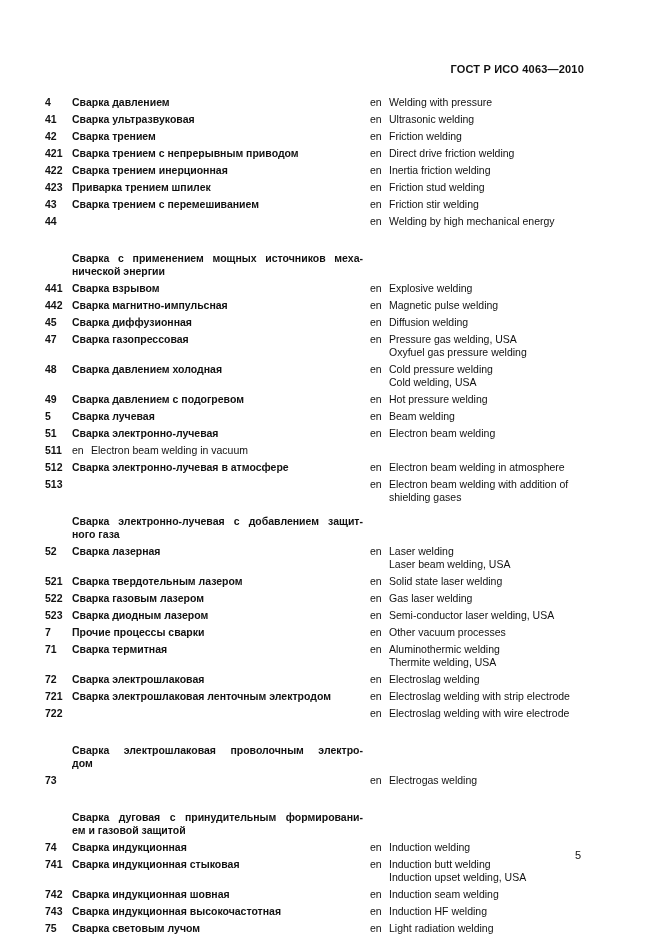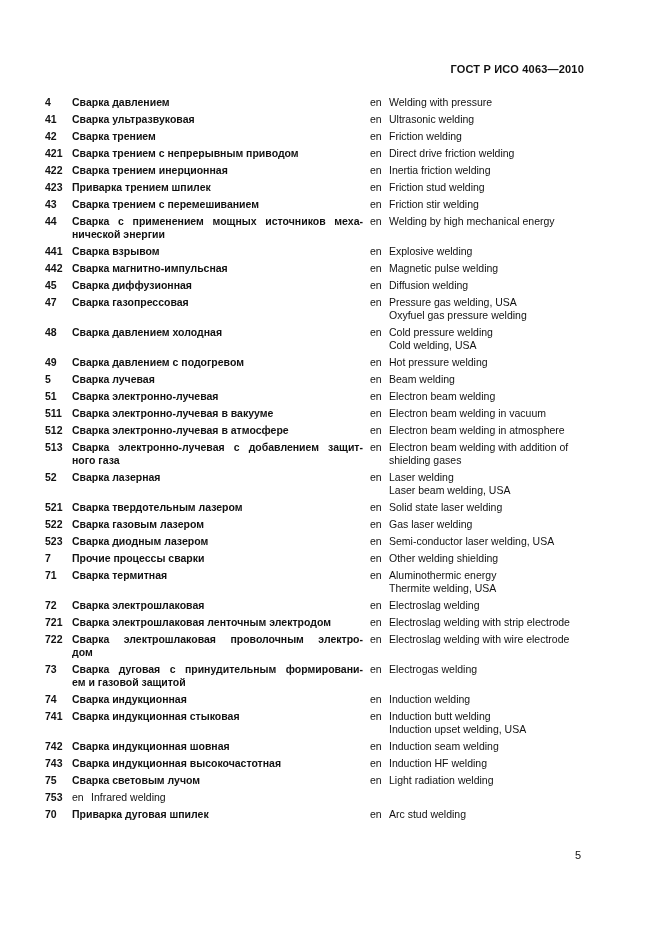--- a/index.html
+++ b/index.html
@@ -51,20 +51,21 @@
     width: 19px;
     flex-shrink: 0;
   }
   .col-en {
     width: 196px;
     flex-shrink: 0;
   }
   .justified {
     text-align: justify;
     text-align-last: justify;
+    margin-top: 37px;
   }
   .page-number {
     position: absolute;
     top: 849px;
     right: 80px;
     font-size: 11px;
   }
 </style>
 </head>
 <body>
@@ -246,23 +247,20 @@
         <div>Сварка электронно-лучевая</div>
       </div>
     <div class="col-lang">en</div>
     <div class="col-en">
         <div>Electron beam welding</div>
       </div>
   </div>
 
   <div class="term-row">
     <div class="col-code">511</div>
-    <div class="col-ru">
-        <div>Сварка электронно-лучевая в вакууме</div>
-      </div>
     <div class="col-lang">en</div>
     <div class="col-en">
         <div>Electron beam welding in vacuum</div>
       </div>
   </div>
 
   <div class="term-row">
     <div class="col-code">512</div>
     <div class="col-ru">
         <div>Сварка электронно-лучевая в атмосфере</div>
@@ -331,32 +329,32 @@
       </div>
   </div>
 
   <div class="term-row">
     <div class="col-code">7</div>
     <div class="col-ru">
         <div>Прочие процессы сварки</div>
       </div>
     <div class="col-lang">en</div>
     <div class="col-en">
-        <div>Other welding shielding</div>
+        <div>Other vacuum processes</div>
       </div>
   </div>
 
   <div class="term-row">
     <div class="col-code">71</div>
     <div class="col-ru">
         <div>Сварка термитная</div>
       </div>
     <div class="col-lang">en</div>
     <div class="col-en">
-        <div>Aluminothermic energy</div>
+        <div>Aluminothermic welding</div>
         <div>Thermite welding, USA</div>
       </div>
   </div>
 
   <div class="term-row">
     <div class="col-code">72</div>
     <div class="col-ru">
         <div>Сварка электрошлаковая</div>
       </div>
     <div class="col-lang">en</div>

